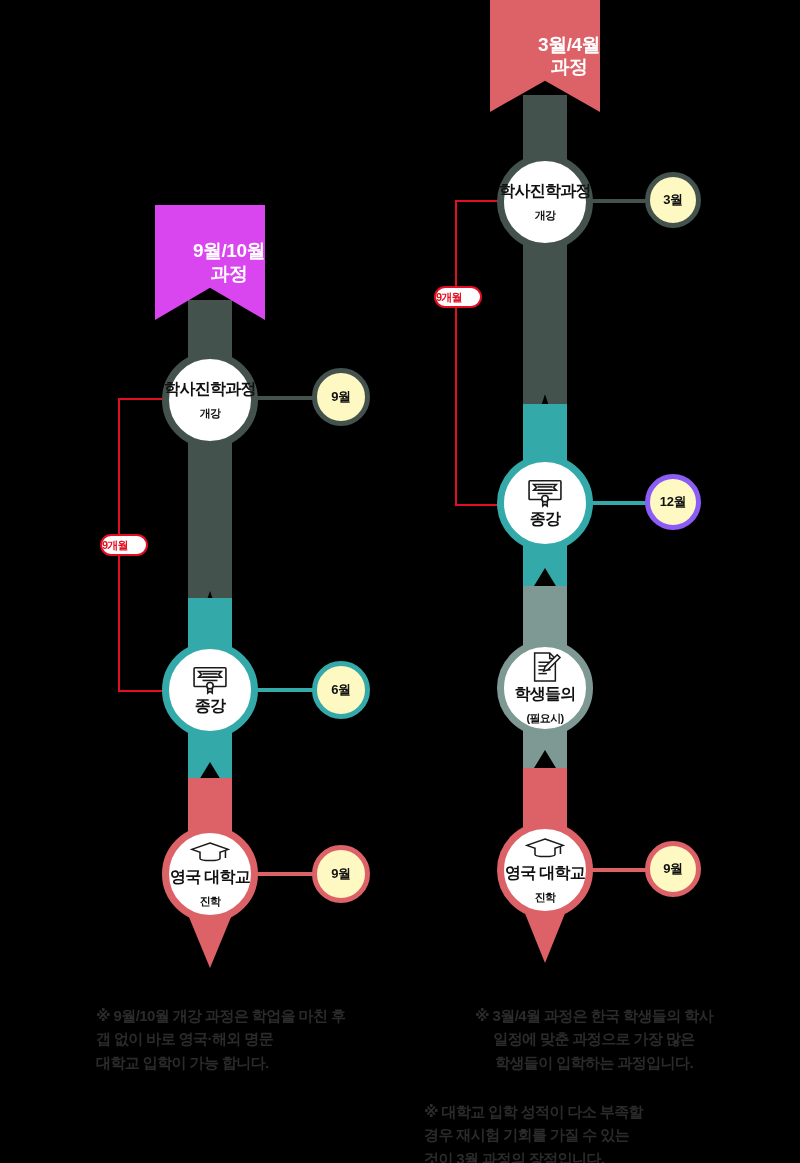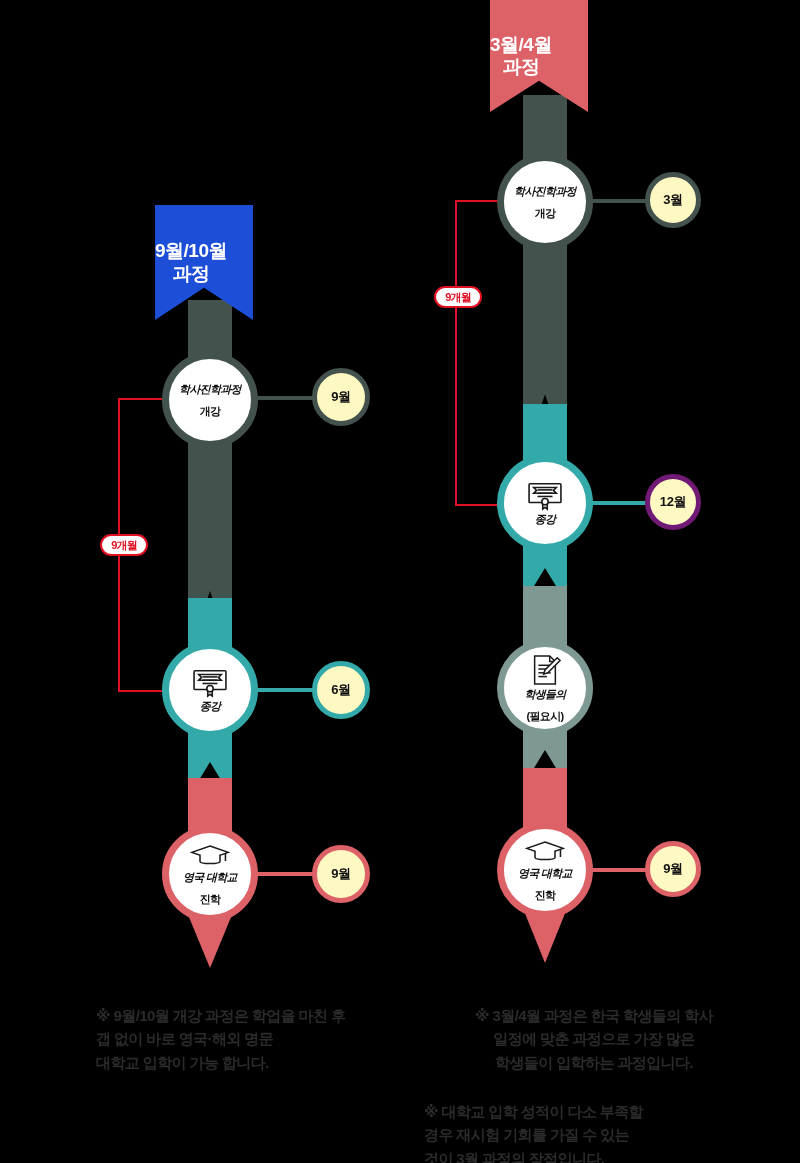--- a/index.html
+++ b/index.html
@@ -3,76 +3,76 @@
 <meta charset="utf-8">
 <style>
   html,body{margin:0;padding:0;background:#000;}
   body{width:800px;height:1163px;position:relative;overflow:hidden;
        font-family:"Liberation Sans","DejaVu Sans",sans-serif;
        -webkit-font-smoothing:antialiased;}
 
   #stage{position:absolute;inset:0;width:800px;height:1163px;background:#000;}
 
   
-  .banner{position:absolute;width:98px;color:#fff;text-align:center;
+  .banner{position:absolute;width:110px;color:#fff;text-align:center;
           font-weight:bold;font-size:19px;line-height:1.18;
           letter-spacing:-0.5px;
-          display:flex;align-items:center;justify-content:flex-start;
+          display:flex;align-items:center;justify-content:flex-end;
           -webkit-clip-path:polygon(0 0,100% 0,100% 100%,50% 72%,0 100%);
           clip-path:polygon(0 0,100% 0,100% 100%,50% 72%,0 100%);}
 
   
   .seg{position:absolute;width:44px;}
   .seg.notch{
      -webkit-clip-path:polygon(0 0,100% 0,100% 100%,50% 82%,0 100%);
      clip-path:polygon(0 0,100% 0,100% 100%,50% 82%,0 100%);}
   .seg.tail{
      -webkit-clip-path:polygon(0 0,100% 0,100% 72%,50% 100%,0 72%);
      clip-path:polygon(0 0,100% 0,100% 72%,50% 100%,0 72%);}
 
   
   .node{position:absolute;border-radius:50%;background:#fff;
         display:flex;flex-direction:column;align-items:center;
         justify-content:center;box-sizing:border-box;
         color:#111;font-weight:bold;text-align:center;line-height:1.12;}
-  .node .lbl{font-size:11px;letter-spacing:-0.7px;white-space:nowrap;font-style:italic;}
+  .node .lbl{font-size:16px;letter-spacing:-0.7px;white-space:nowrap;}
   .node .sub{font-size:11px;letter-spacing:-0.7px;margin-top:9px;}
   .node .ico{line-height:0;margin-bottom:2px;}
 
   .month{position:absolute;border-radius:50%;background:#fef9c3;
          display:flex;align-items:center;justify-content:center;
          box-sizing:border-box;color:#111;font-weight:bold;font-size:13px;
          letter-spacing:-0.3px;}
 
   .conn{position:absolute;height:4px;}
 
   
   .bracket{position:absolute;border:2px solid #e10f21;border-right:none;
            box-sizing:border-box;background:transparent;}
   .pill{position:absolute;background:#fff;border:2px solid #e10f21;
         border-radius:11px;color:#e10f21;font-weight:bold;font-size:11px;
         letter-spacing:-0.8px;display:flex;align-items:center;
-        justify-content:center;box-sizing:border-box;height:22px;}
+        justify-content:flex-start;box-sizing:border-box;height:22px;}
 
   
   .caption{position:absolute;color:#2b2b2b;font-size:15px;font-weight:bold;
            line-height:1.55;letter-spacing:-0.6px;white-space:pre-line;}
 </style>
 </head>
 <body>
 
 <div id="stage">
 
   <div>
 
     <div class="seg notch" style="left:188px;top:300px;height:355px;background:#44524e;"></div>
     <div class="seg notch" style="left:188px;top:598px;height:200px;background:#33aaa9;"></div>
     <div class="seg tail" style="left:188px;top:778px;height:190px;background:#dd6268;"></div>
 
-    <div class="banner" style="left:155px;top:205px;height:115px;background:#1d4ed8;">
+    <div class="banner" style="left:155px;top:205px;height:115px;background:#d946ef;">
       <span>
         <span>9월/10월</span><br>
         <span>과정</span>
       </span>
     </div>
 
     <div class="bracket" style="left:118px;top:398px;width:60px;height:294px;"></div>
     <div class="pill" style="left:100px;top:534px;width:48px;">
         <span>9개월</span>
       </div>
@@ -148,21 +148,21 @@
     <div class="conn" style="left:585px;top:199px;width:66px;background:#44524e;"></div>
     <div class="month" style="left:645px;top:172px;width:56px;height:56px;border:5px solid #44524e;">
       <span>3월</span>
     </div>
     <div class="node" style="left:497px;top:154px;width:96px;height:96px;border:7px solid #44524e;">
       <span class="lbl">학사진학과정</span>
       <span class="sub">개강</span>
     </div>
 
     <div class="conn" style="left:585px;top:501px;width:66px;background:#33aaa9;"></div>
-    <div class="month" style="left:645px;top:474px;width:56px;height:56px;border:5px solid #701a75;">
+    <div class="month" style="left:645px;top:474px;width:56px;height:56px;border:5px solid #8b5cf6;">
       <span>12월</span>
     </div>
     <div class="node" style="left:497px;top:455px;width:96px;height:96px;border:7px solid #33aaa9;">
       <span class="ico">
         <svg width="38" height="30" viewBox="0 0 40 32" fill="none" stroke="#1a1a1a" stroke-width="1.7">
           <rect x="3" y="3" width="34" height="20" rx="1"></rect>
           <path d="M8 7 h24 l-3 3 l3 3 h-24 l3-3 z" fill="#fff"></path>
           <line x1="12" y1="9.5" x2="28" y2="9.5"></line>
           <line x1="12" y1="13" x2="28" y2="13"></line>
           <line x1="12" y1="16.5" x2="28" y2="16.5"></line>

